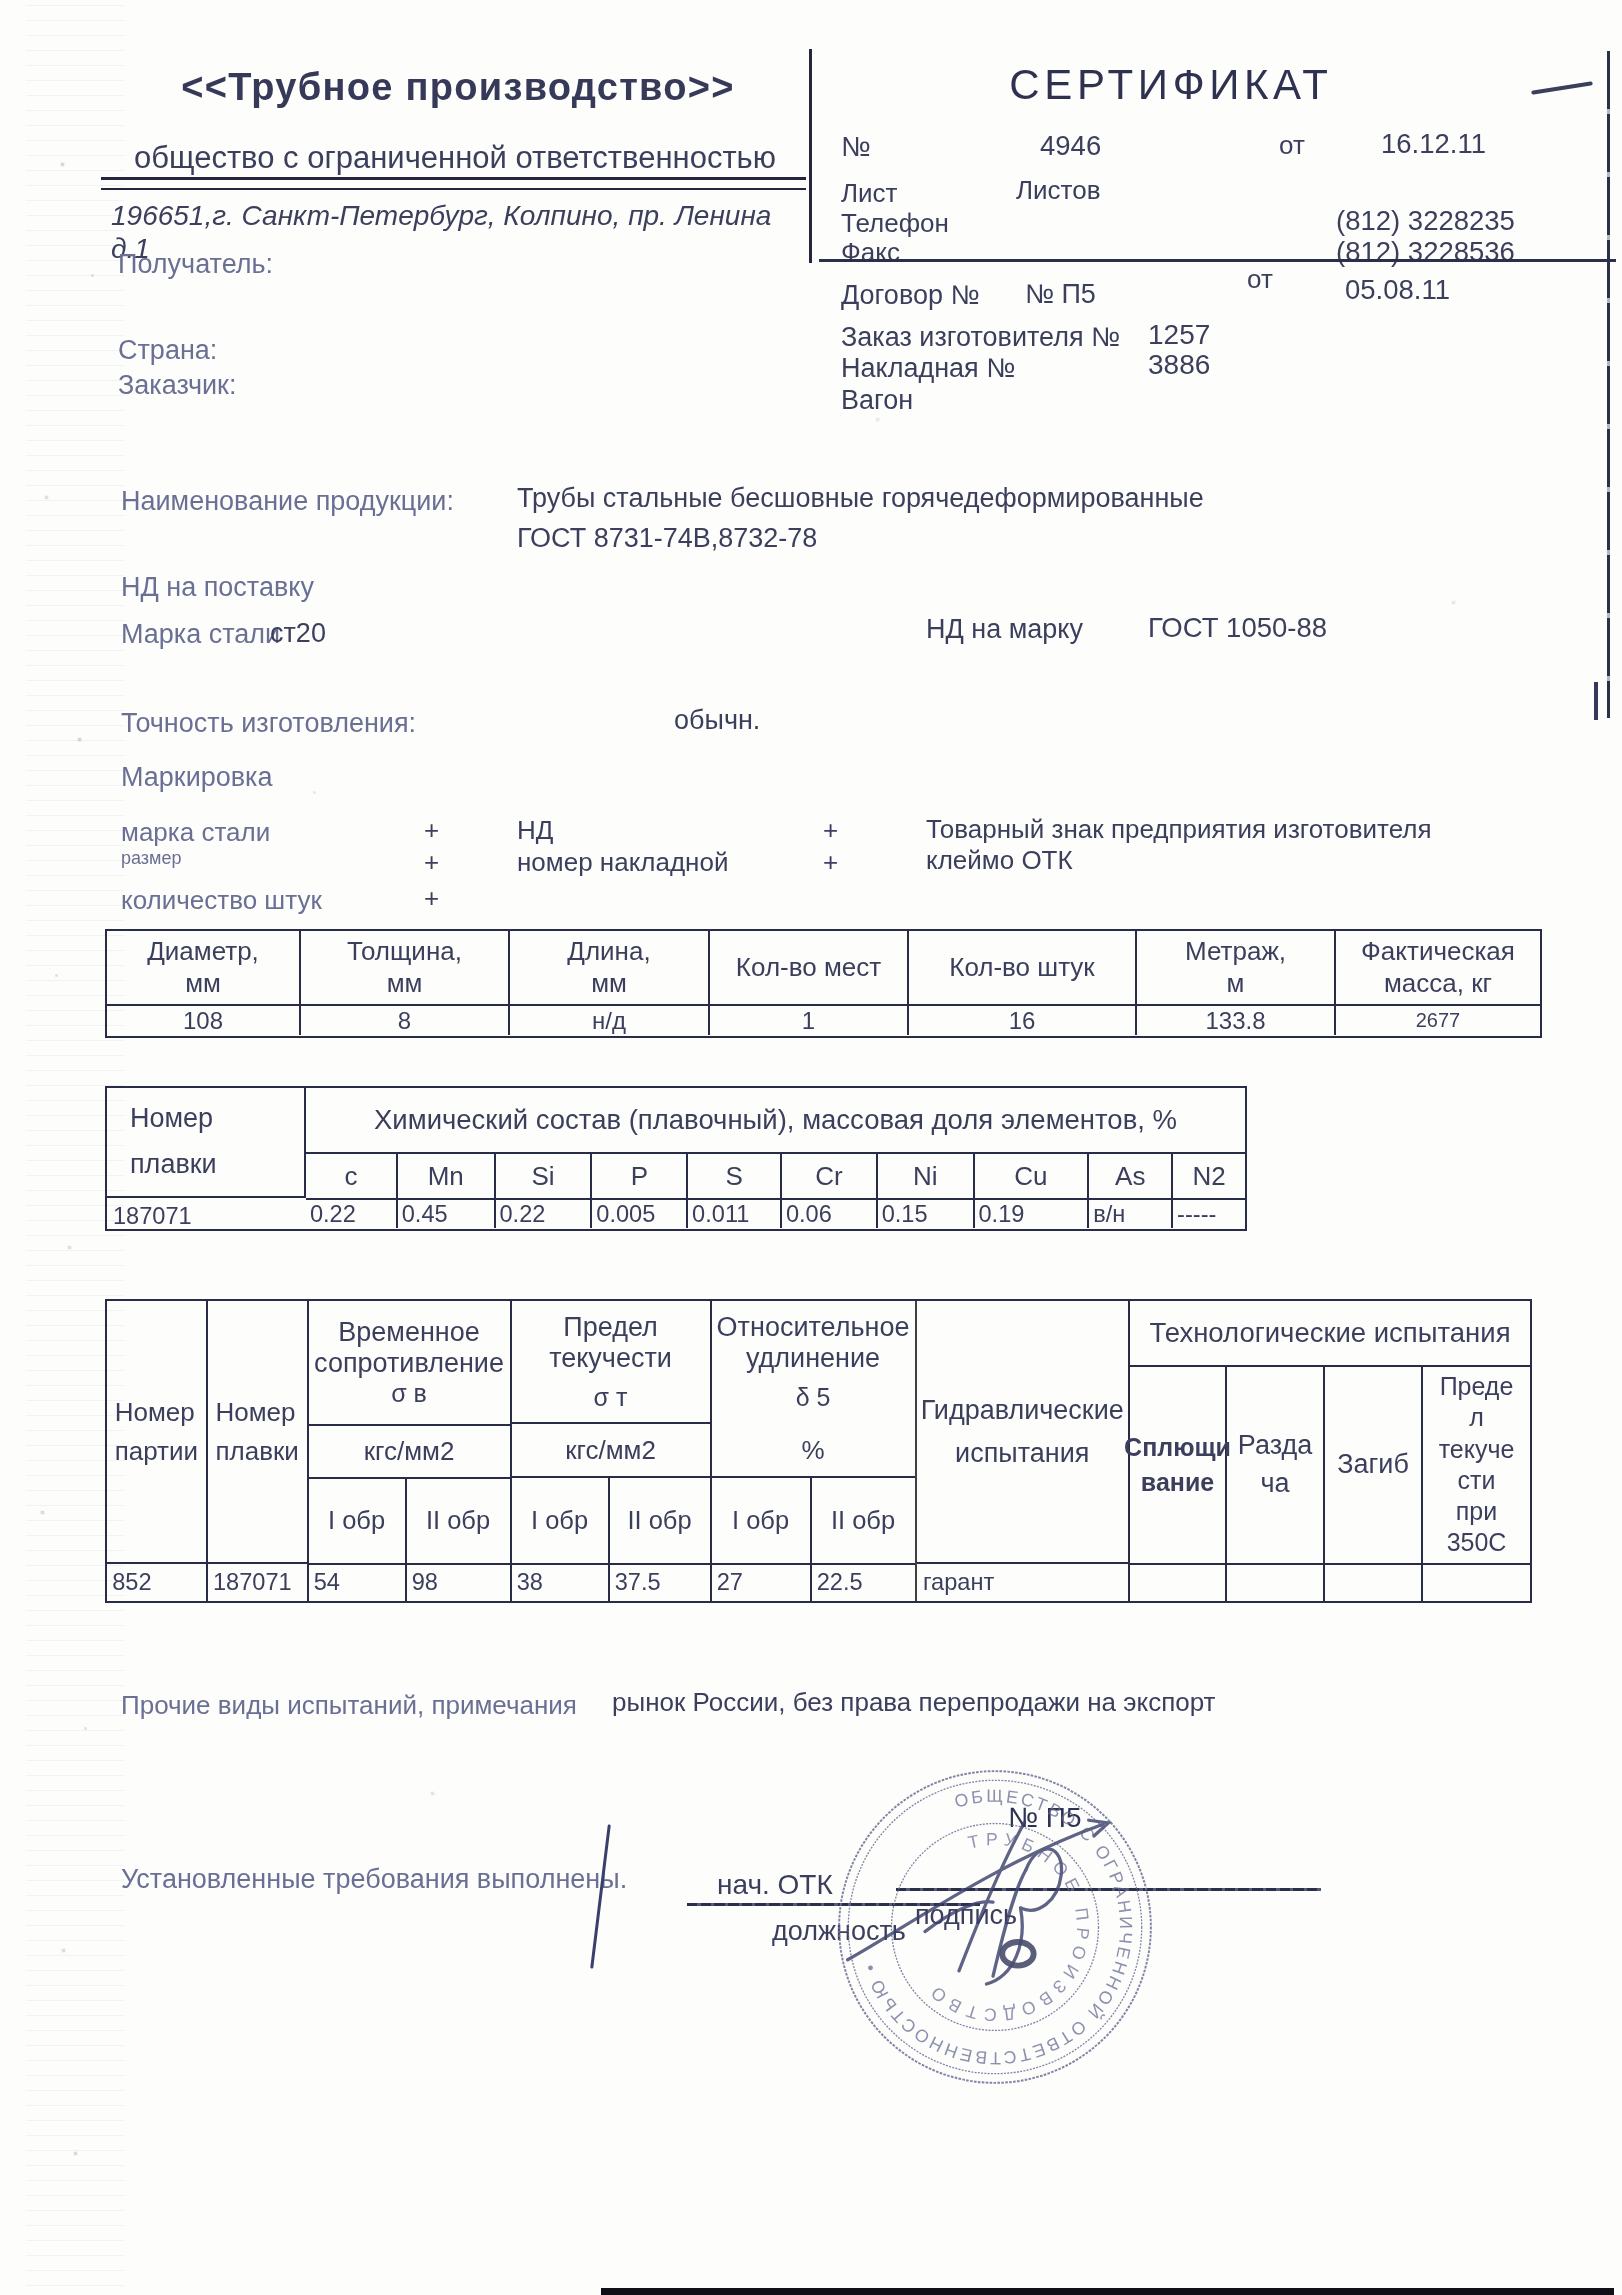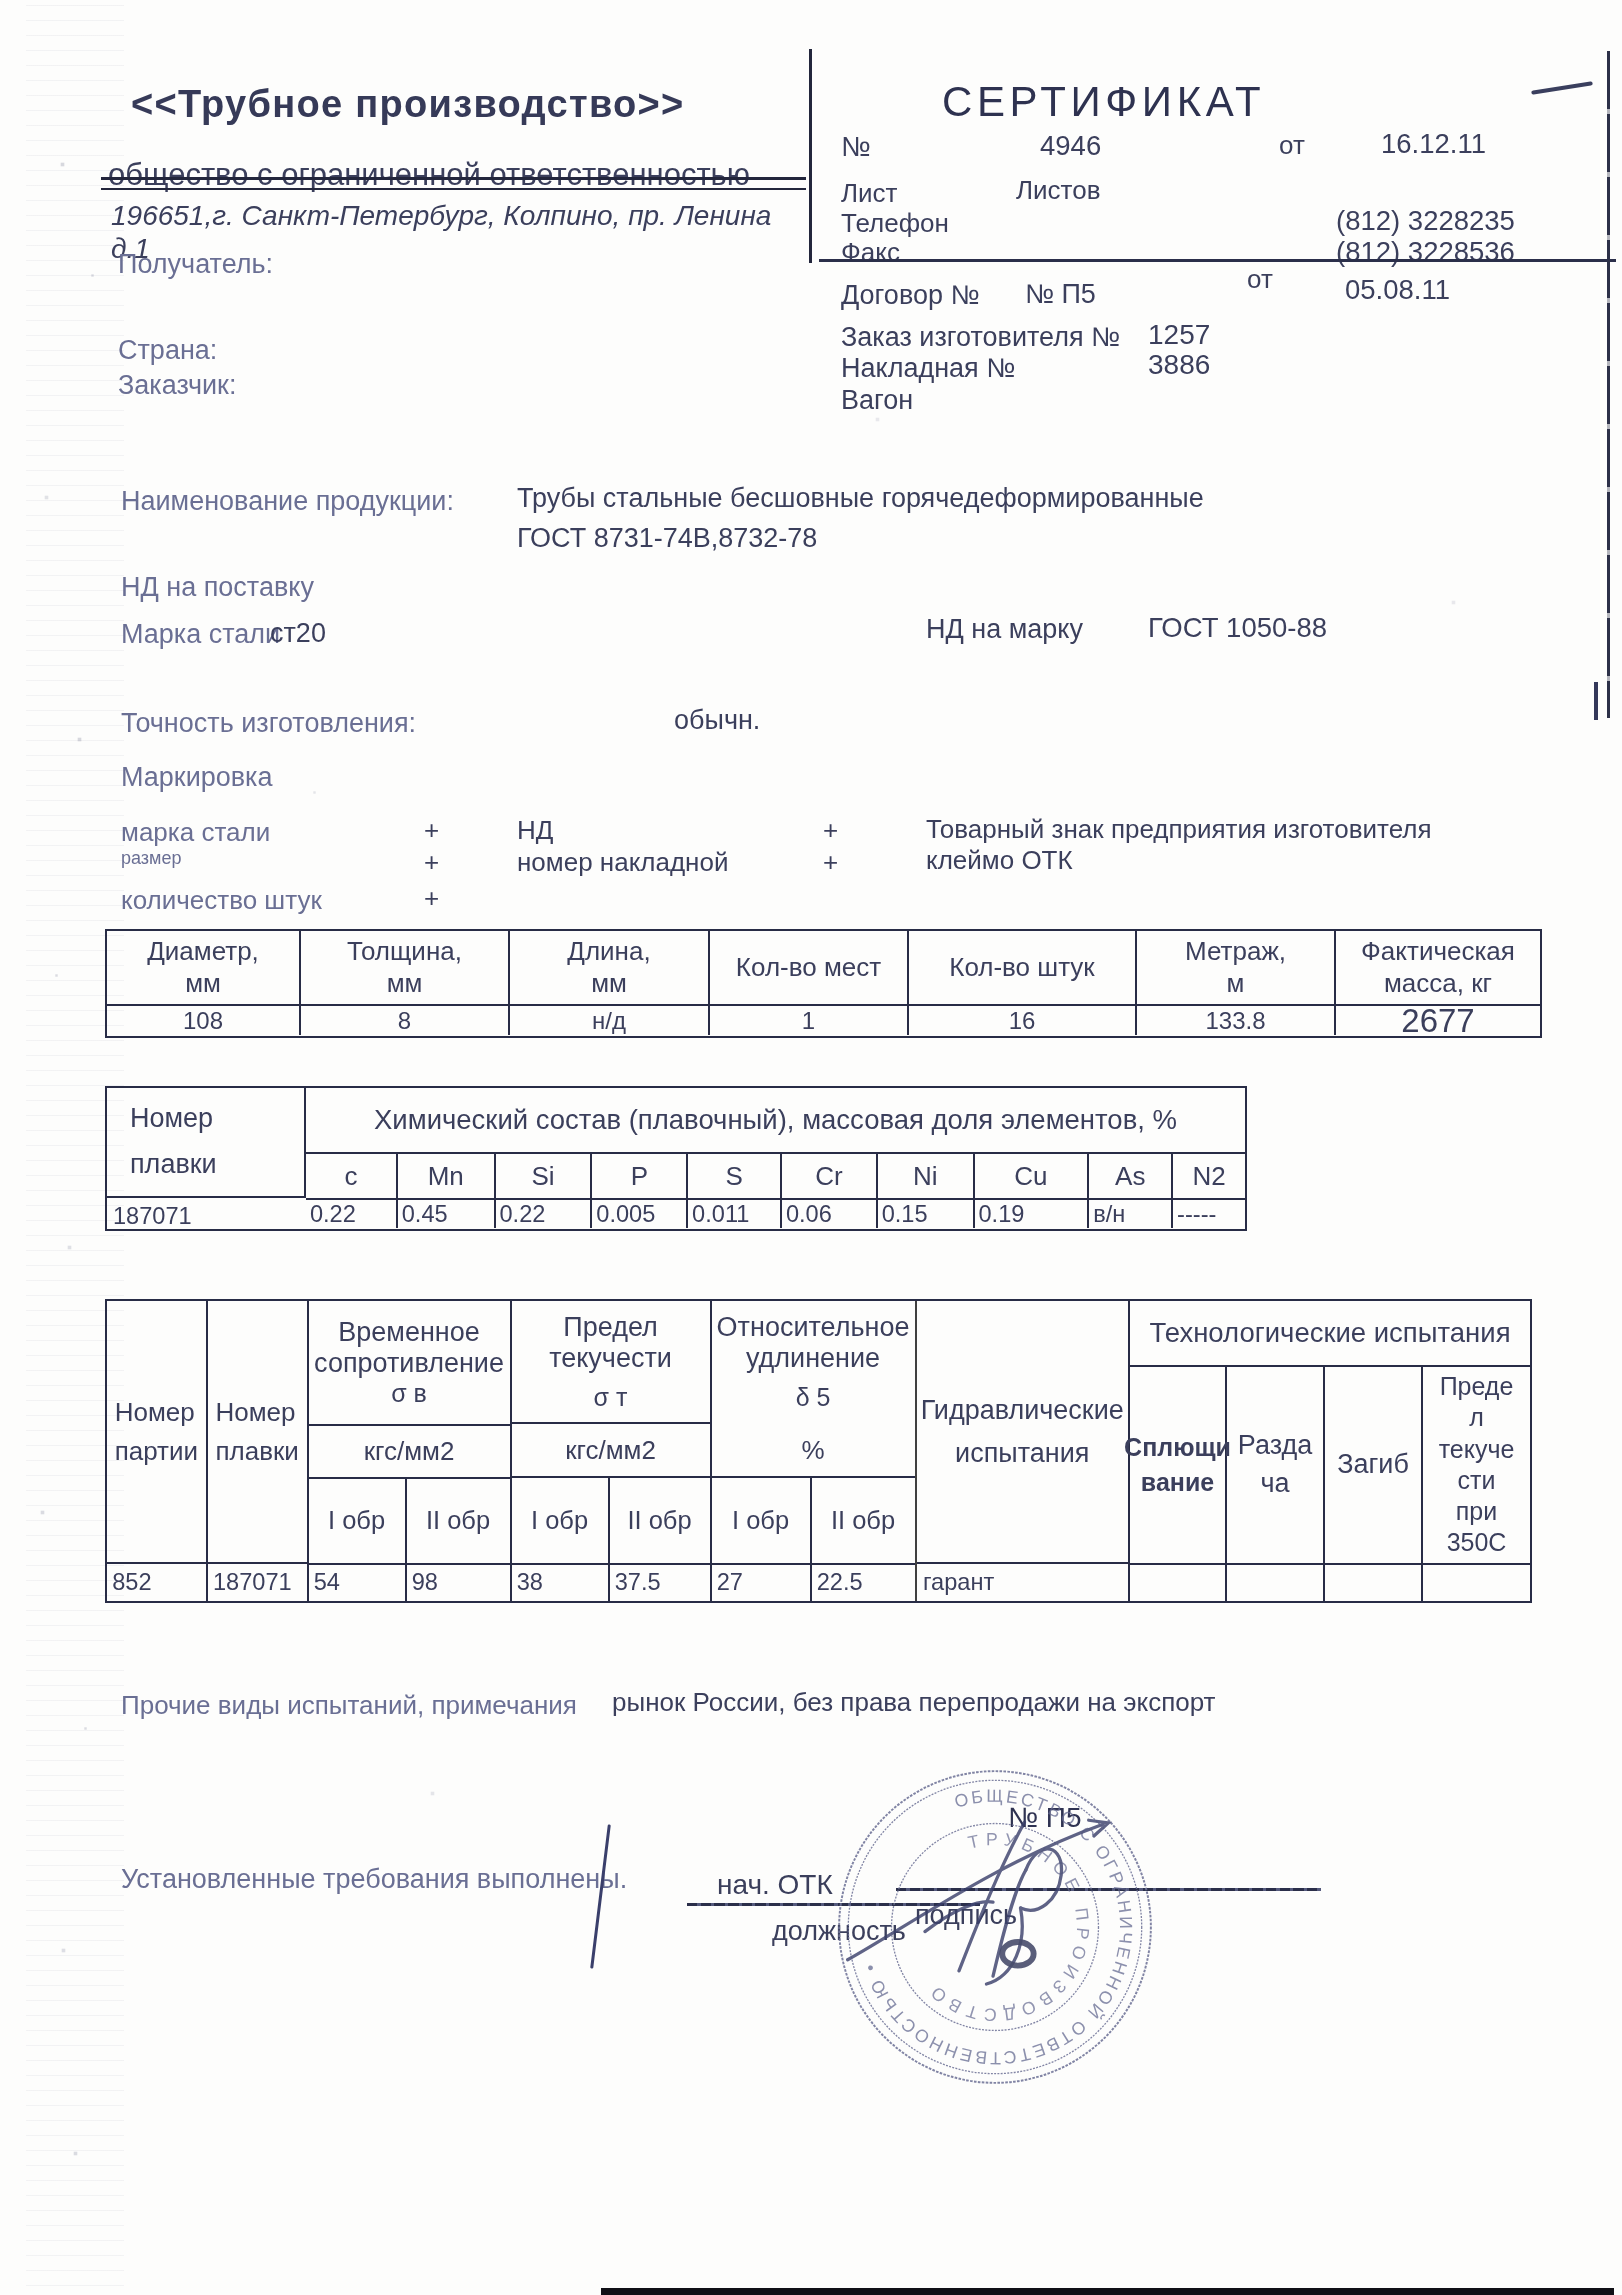--- a/index.html
+++ b/index.html
@@ -6,21 +6,21 @@
   .page{
     position:relative; width:1623px; height:2295px; margin:0 auto;
     background:#fdfdfc; overflow:hidden;
     font-family:"Liberation Sans", sans-serif;
     color:#3b3f5c;
     filter: blur(0.3px);
   }
   .t{position:absolute; white-space:pre-line; line-height:1.18;}
   .b{font-weight:bold;}
   .i{font-style:italic;}
-  .c{margin-top:17px;}
+  .c{text-align:center;}
   .faded{color:#6a6f94;}
   .hline{position:absolute; background:#2b2f4a;}
   .grainline{position:absolute; height:3.3px;
     background:repeating-linear-gradient(90deg,#2b2f4a 0 10.5px, #555a7d 10.5px 13.7px);}
   
   .tbl{position:absolute; display:flex; box-sizing:border-box; border:2.6px solid #282c46;}
   .tbl *, .tbl{box-sizing:border-box;}
   .col{display:flex; flex-direction:column;}
   .cell{border-right:2px solid #282c46; display:flex; align-items:center; justify-content:center;
         white-space:pre-line; text-align:center; color:#3b3f5c;}
@@ -119,21 +119,21 @@
       <div class="cell" style="width:204px; flex-direction:column; justify-content:space-between; padding:5.2px 0; font-size:26px;">
         <span>Фактическая</span><span>масса, кг</span></div>
     </div>
     <div class="row bt" style="height:31px;">
       <div class="cell" style="width:194px; font-size:24px;">108</div>
       <div class="cell" style="width:209px; font-size:24px;">8</div>
       <div class="cell" style="width:200px; font-size:24px;">н/д</div>
       <div class="cell" style="width:199px; font-size:24px;">1</div>
       <div class="cell" style="width:228px; font-size:24px;">16</div>
       <div class="cell" style="width:199px; font-size:24px;">133.8</div>
-      <div class="cell" style="width:204px; font-size:33px;">2677</div>
+      <div class="cell" style="width:204px; font-size:20px;">2677</div>
     </div>
   </div>
 
   <div class="tbl" style="left:105px; top:1086px; width:1142px; height:145px;">
     <div class="cell" style="width:203px; height:110px; border-bottom:2px solid #282c46; justify-content:flex-start; text-align:left; padding-left:23px; font-size:27px; line-height:1.7;">Номер
 плавки</div>
     <div class="col" style="width:939px;">
       <div class="cell" style="height:64px; border-right:none; font-size:27.5px;">Химический состав (плавочный), массовая доля элементов, %</div>
       <div class="row bt" style="height:46px;">
         <div class="cell" style="width:92px; font-size:26px;">c</div>

